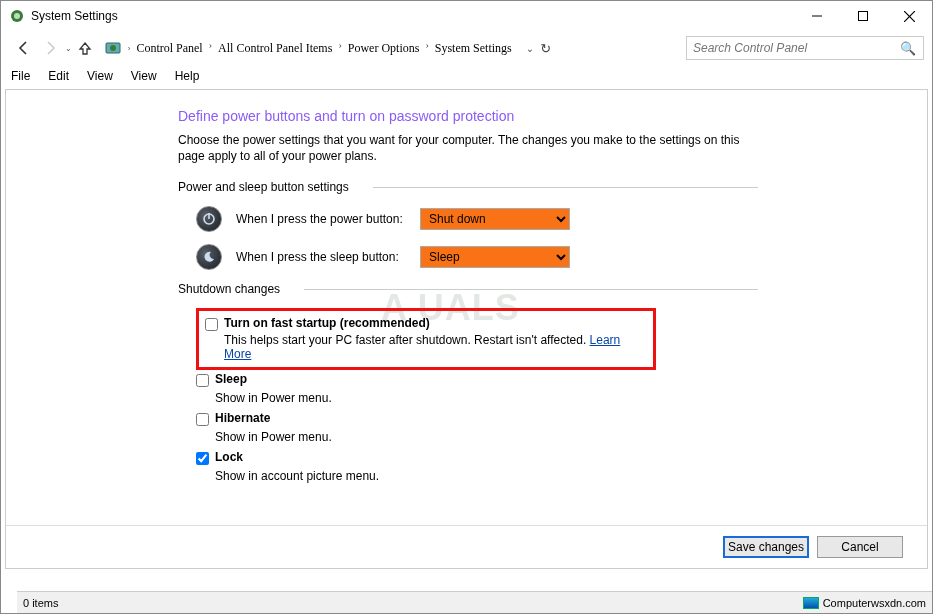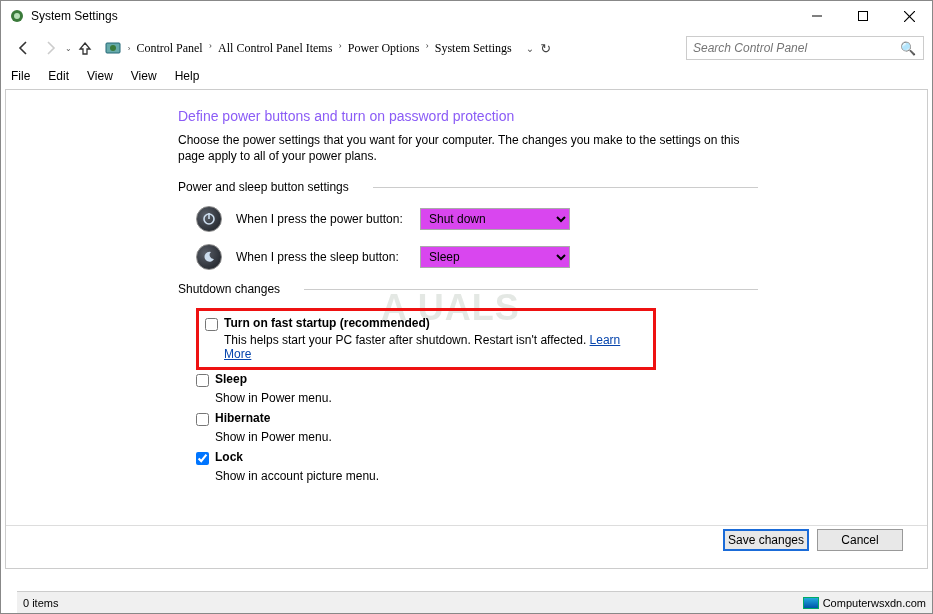--- a/index.html
+++ b/index.html
@@ -126,42 +126,42 @@
   .btn-row .circ {
     width:26px; height:26px; border-radius:50%;
     background: radial-gradient(circle at 35% 35%, #5a5f68 0%, #2b2f36 70%);
     border:1px solid #888;
     display:flex; align-items:center; justify-content:center;
   }
   .btn-row .label { font-size:12px; width: 170px; }
   .btn-row select {
     width: 150px; height:22px;
     font-size:12px;
-    background:#d946ef;
+    background:#f97316;
     border:1px solid #aaa;
     padding-left:4px;
   }
   .shutdown-list { margin-left: 18px; }
   .highlight-box {
     border: 3px solid #e11;
     padding: 5px 8px 6px 6px;
     margin-bottom: 2px;
     width: 460px;
   }
   .chk-row { display:flex; align-items:flex-start; gap:6px; margin-bottom:2px; }
   .chk-row.sub { margin-bottom: 4px;}
   .chk-row input[type=checkbox] { width:13px; height:13px; margin-top:2px;}
   .chk-row .lbl { font-weight:700; }
   .sub-desc { font-size:12px; margin-left:19px; margin-bottom:6px; }
   a.learn { color:#0645ad; text-decoration:underline;}
   
   .content-btns {
     position:absolute;
     right: 24px;
-    bottom: 17px;
+    bottom: 10px;
     display:flex; gap:8px;
   }
   .content-btns button {
     min-width: 86px; height:22px;
     font-size:12px;
     background:#e8e8e8;
     border:1px solid #999;
   }
   .content-btns button.primary {
     border:2px solid #1a6bd8;

